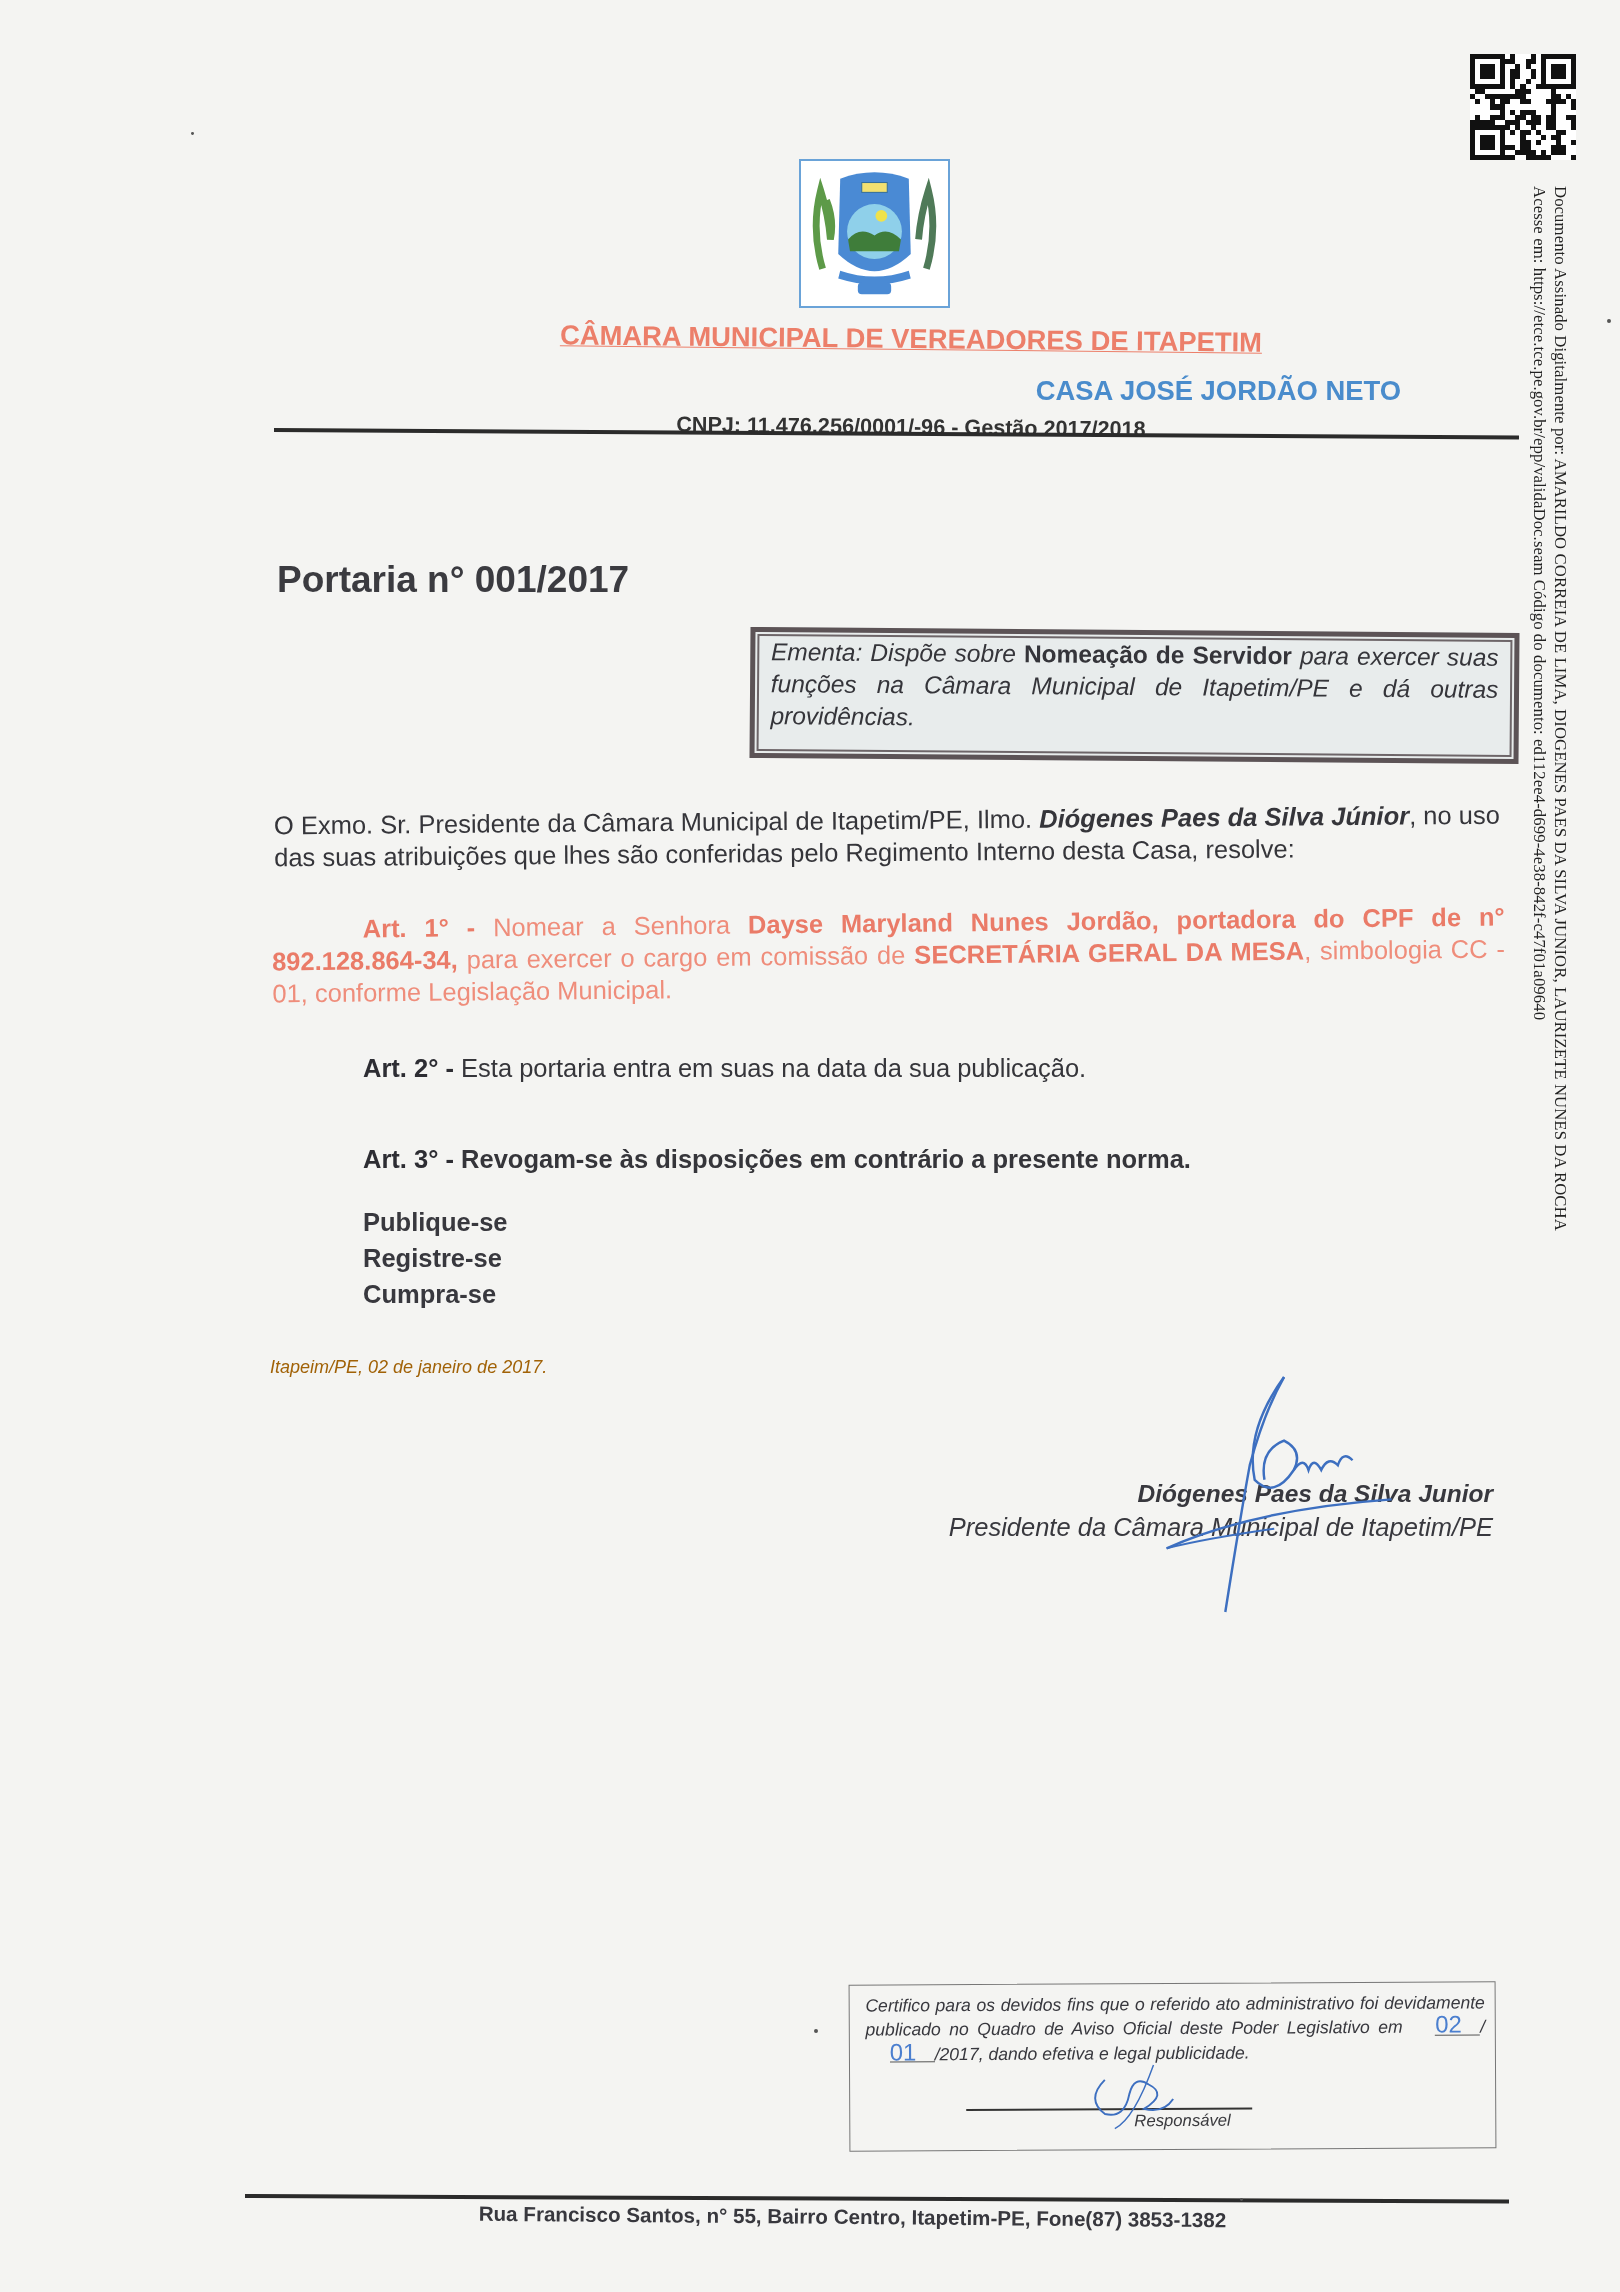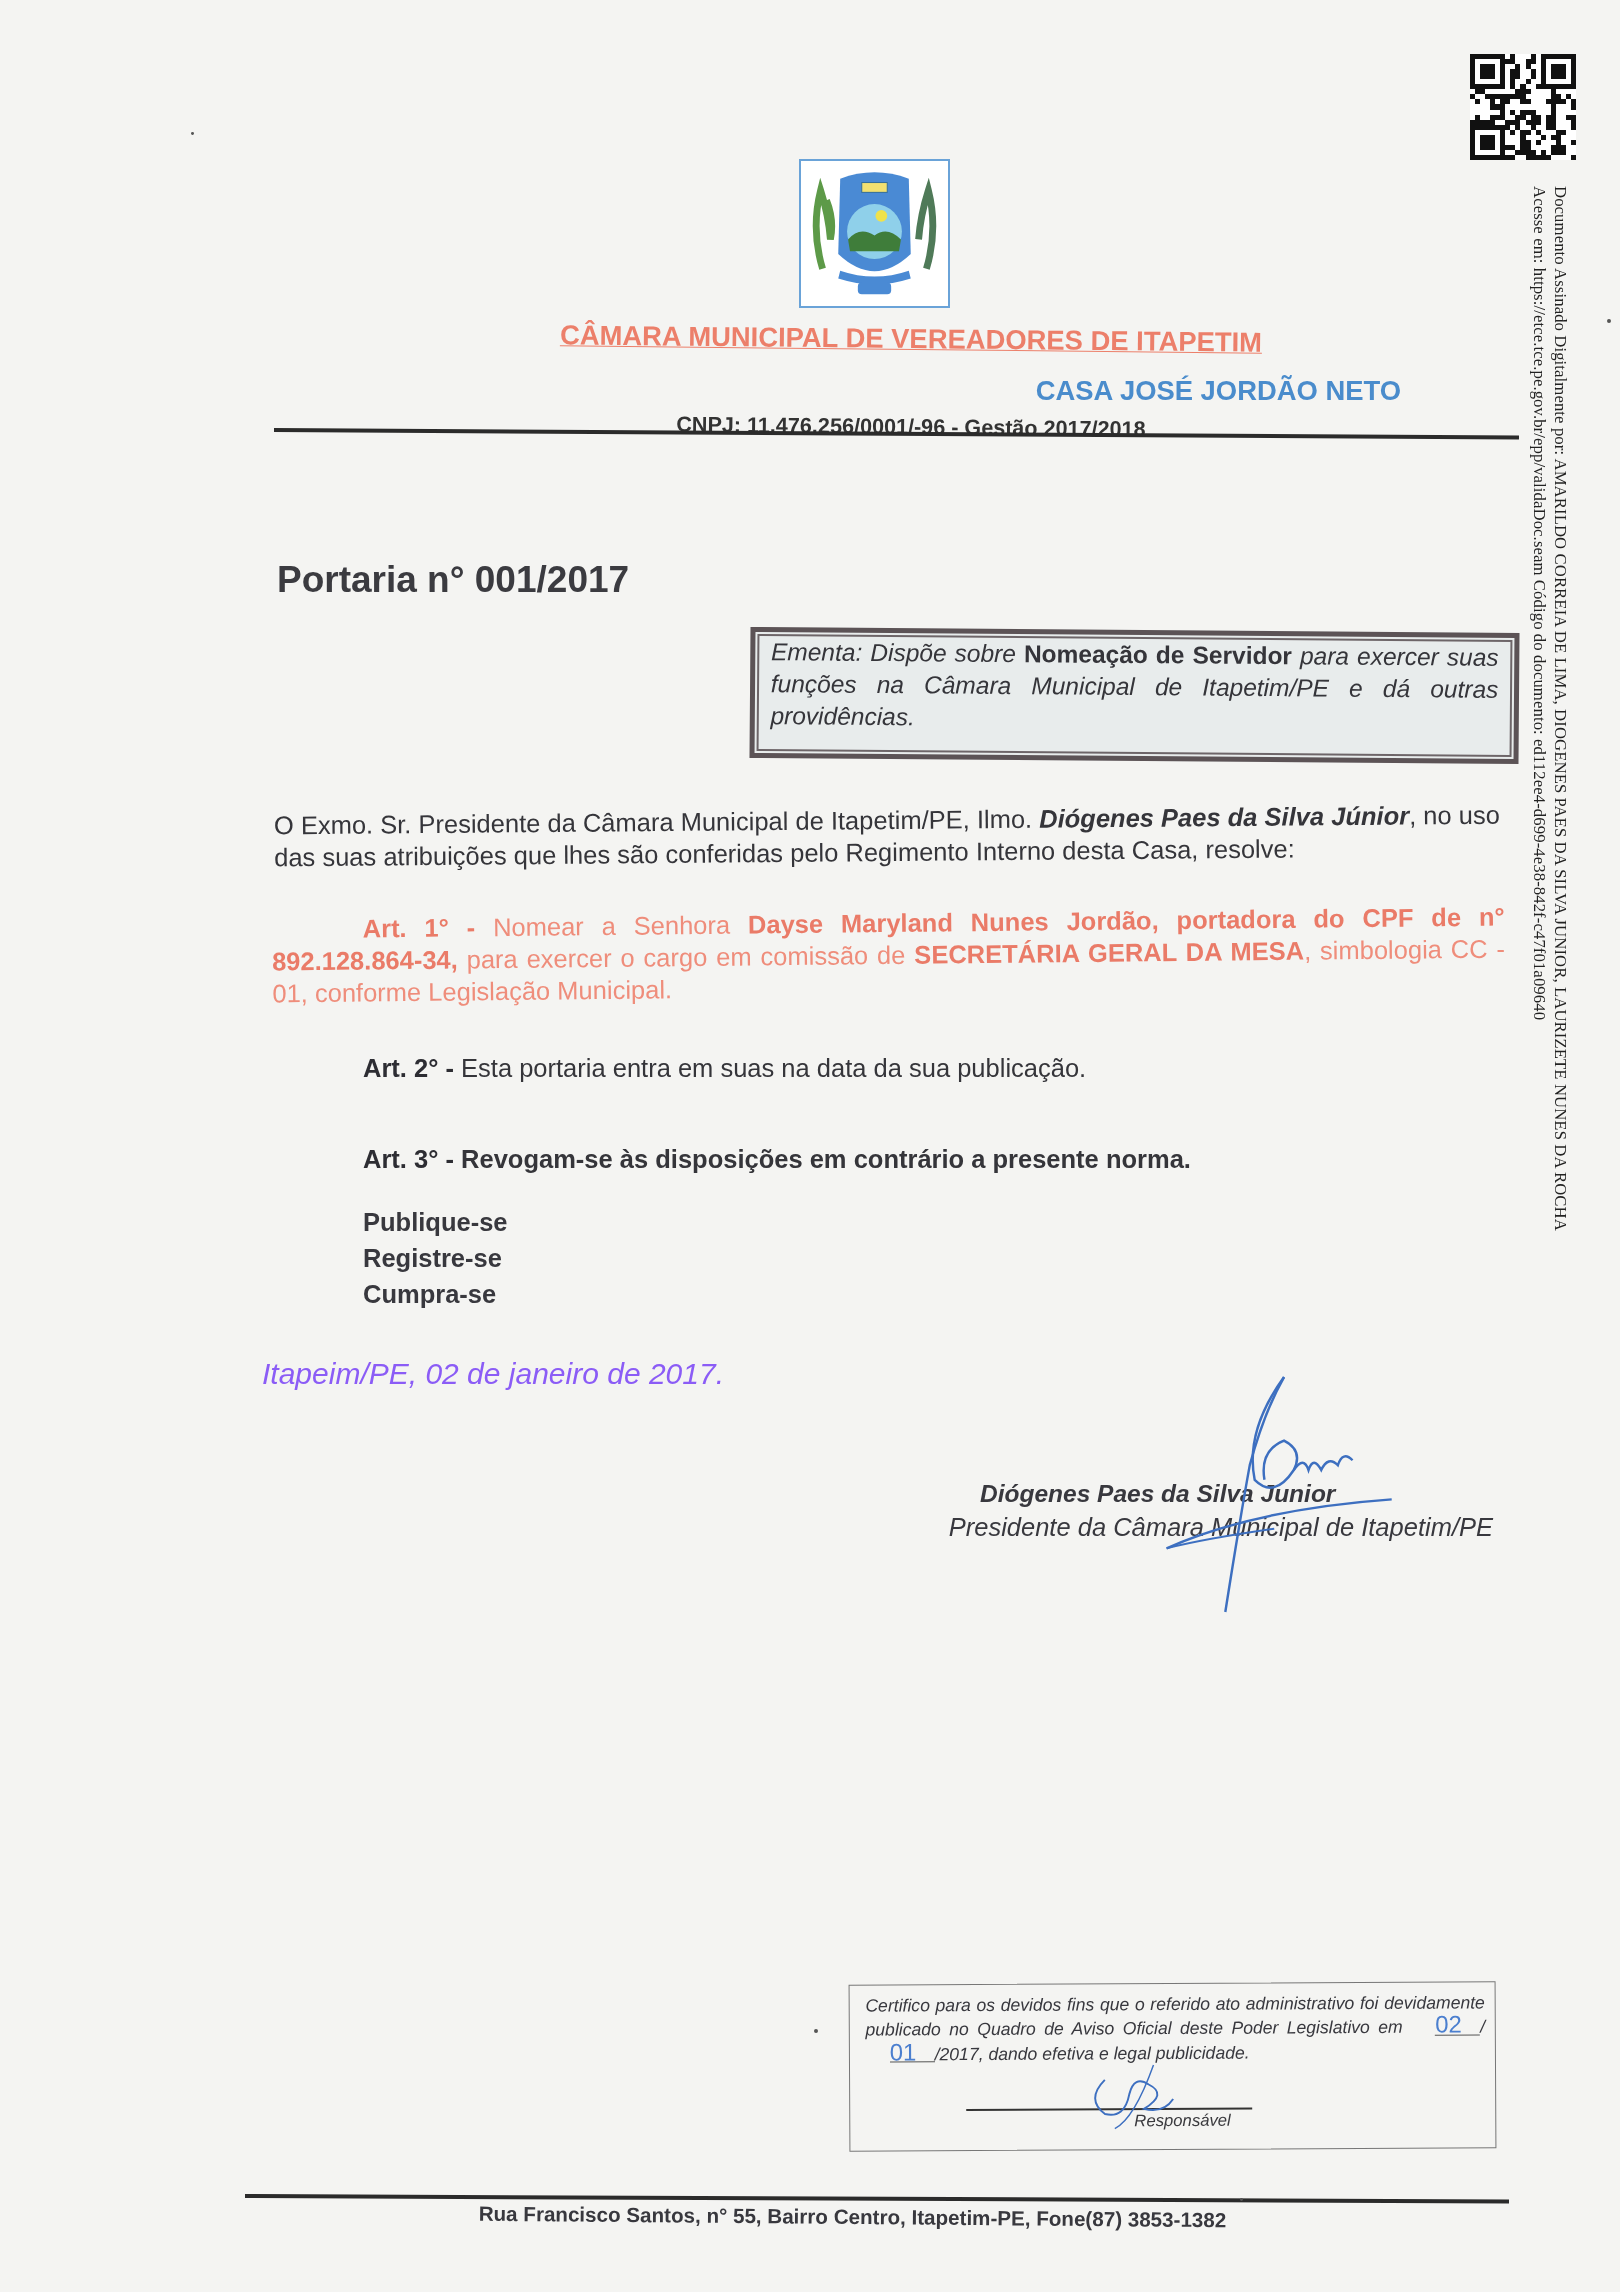--- a/index.html
+++ b/index.html
@@ -108,26 +108,26 @@
     .art b { color: #2d2d33; }
     #art2 { top: 1054px; }
     #art3 { top: 1145px; font-weight: bold; }
 
     .closing {
       left: 363px; top: 1204px;
       font-size: 25.5px; font-weight: bold; 
       line-height: 36px; color: #38383e;
     }
     .dateline {
-      left: 262px; top: 1357px;
-      font-size: 30px; font-style: italic; color: #8b5cf6;
+      left: 270px; top: 1357px;
+      font-size: 18px; font-style: italic; color: #a16207;
     }
 
     .sign-name {
-      left: 980px; top: 1480px; width: 513px; text-align: left;
+      left: 980px; top: 1480px; width: 513px; text-align: right;
       font-size: 24.5px; font-weight: bold; font-style: italic; color: #38383e;
     }
     .sign-role {
       left: 833px; top: 1513px; width: 660px; text-align: right;
       font-size: 25.5px; font-style: italic; color: #38383e;
     }
     #signature {
       left: 1147px; top: 1372px; width: 323px; height: 245px;
     }
 

